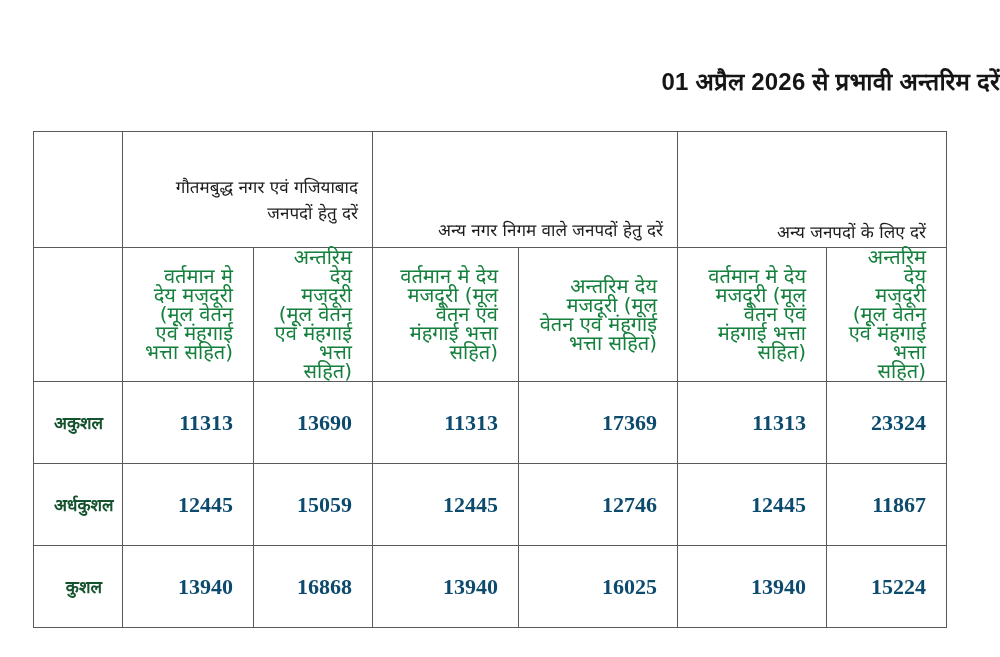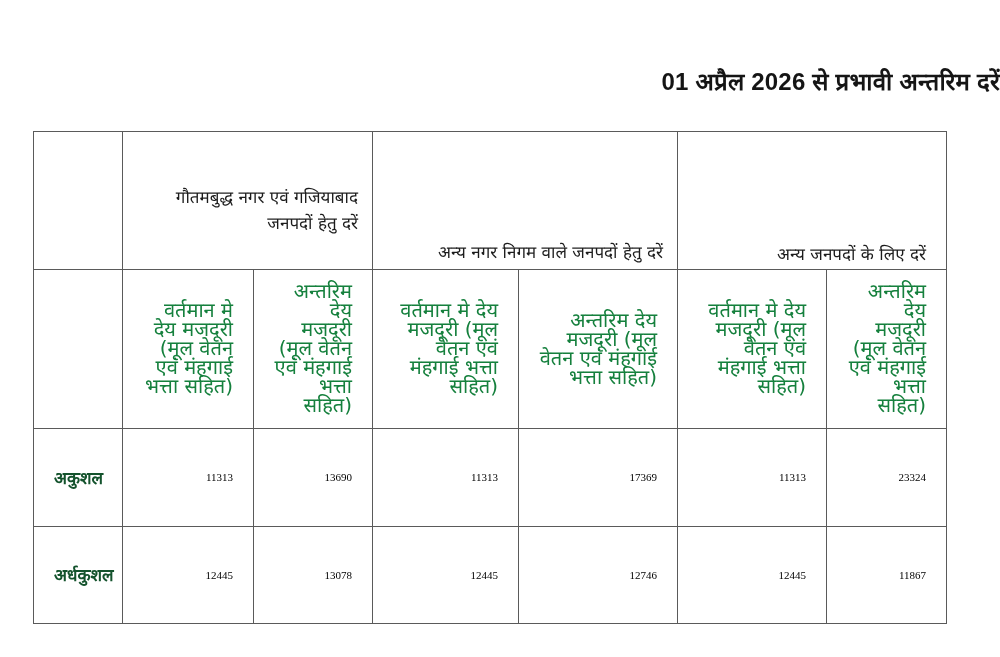--- a/index.html
+++ b/index.html
@@ -58,23 +58,23 @@
     color: #15803d;
   }
   .rowhead {
     font-family: "DejaVu Sans", sans-serif;
     font-size: 17px;
     font-weight: bold;
     color: #14532d;
   }
   .num {
     font-family: "Liberation Serif", "DejaVu Serif", serif;
-    font-weight: normal;
-    font-size: 11px;
-    color: #000000;
+    font-weight: bold;
+    font-size: 22px;
+    color: #0c4a6e;
   }
 </style>
 </head>
 <body>
 
 <div class="title">01 अप्रैल 2026 से प्रभावी अन्तरिम दरें</div>
 
 <table class="rates">
   <colgroup>
     <col style="width:89px">
@@ -106,20 +106,29 @@
     <td class="num">11313</td>
     <td class="num">13690</td>
     <td class="num">11313</td>
     <td class="num">17369</td>
     <td class="num">11313</td>
     <td class="num">23324</td>
   </tr>
   <tr style="height:82px">
     <td class="rowhead">अर्धकुशल</td>
     <td class="num">12445</td>
-    <td class="num">13078</td>
+    <td class="num">15059</td>
     <td class="num">12445</td>
     <td class="num">12746</td>
     <td class="num">12445</td>
     <td class="num">11867</td>
   </tr>
+  <tr style="height:82px">
+    <td class="rowhead">कुशल</td>
+    <td class="num">13940</td>
+    <td class="num">16868</td>
+    <td class="num">13940</td>
+    <td class="num">16025</td>
+    <td class="num">13940</td>
+    <td class="num">15224</td>
+  </tr>
 </tbody>
   </table>
 
 </body></html>

